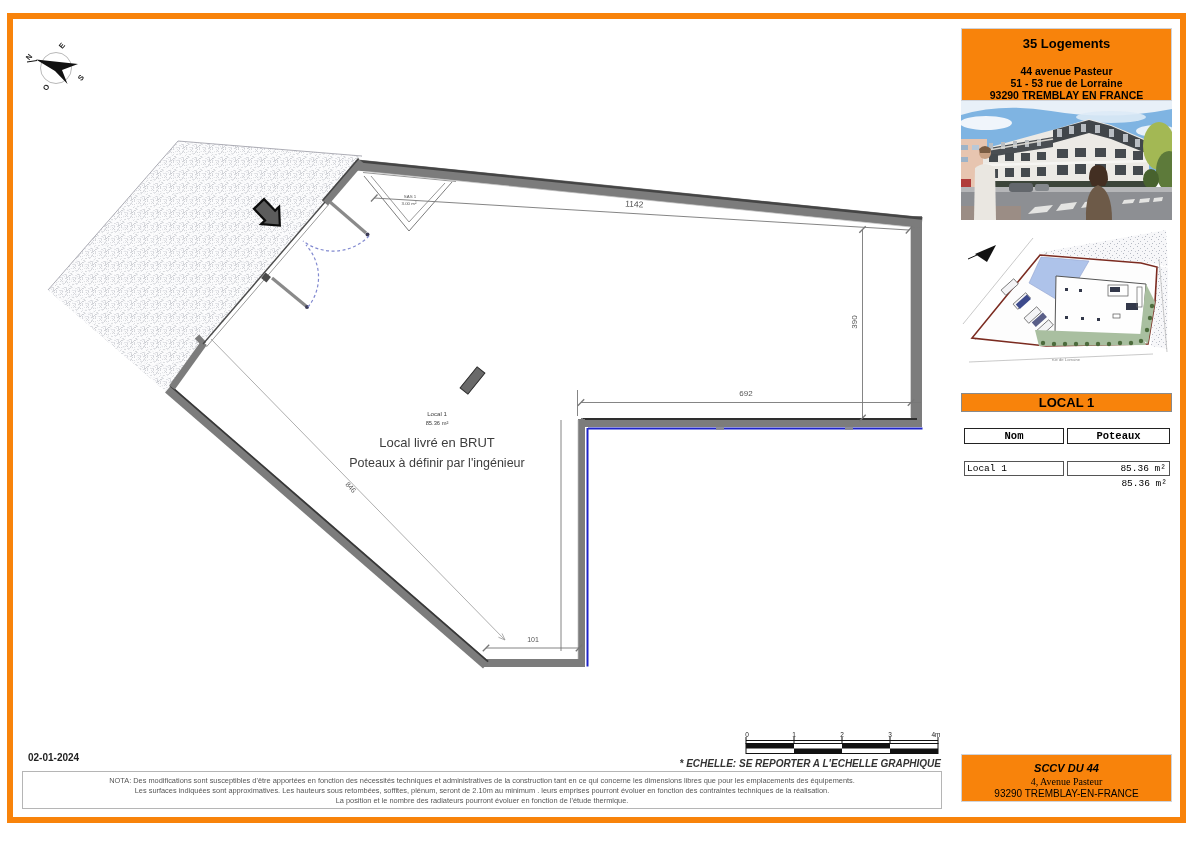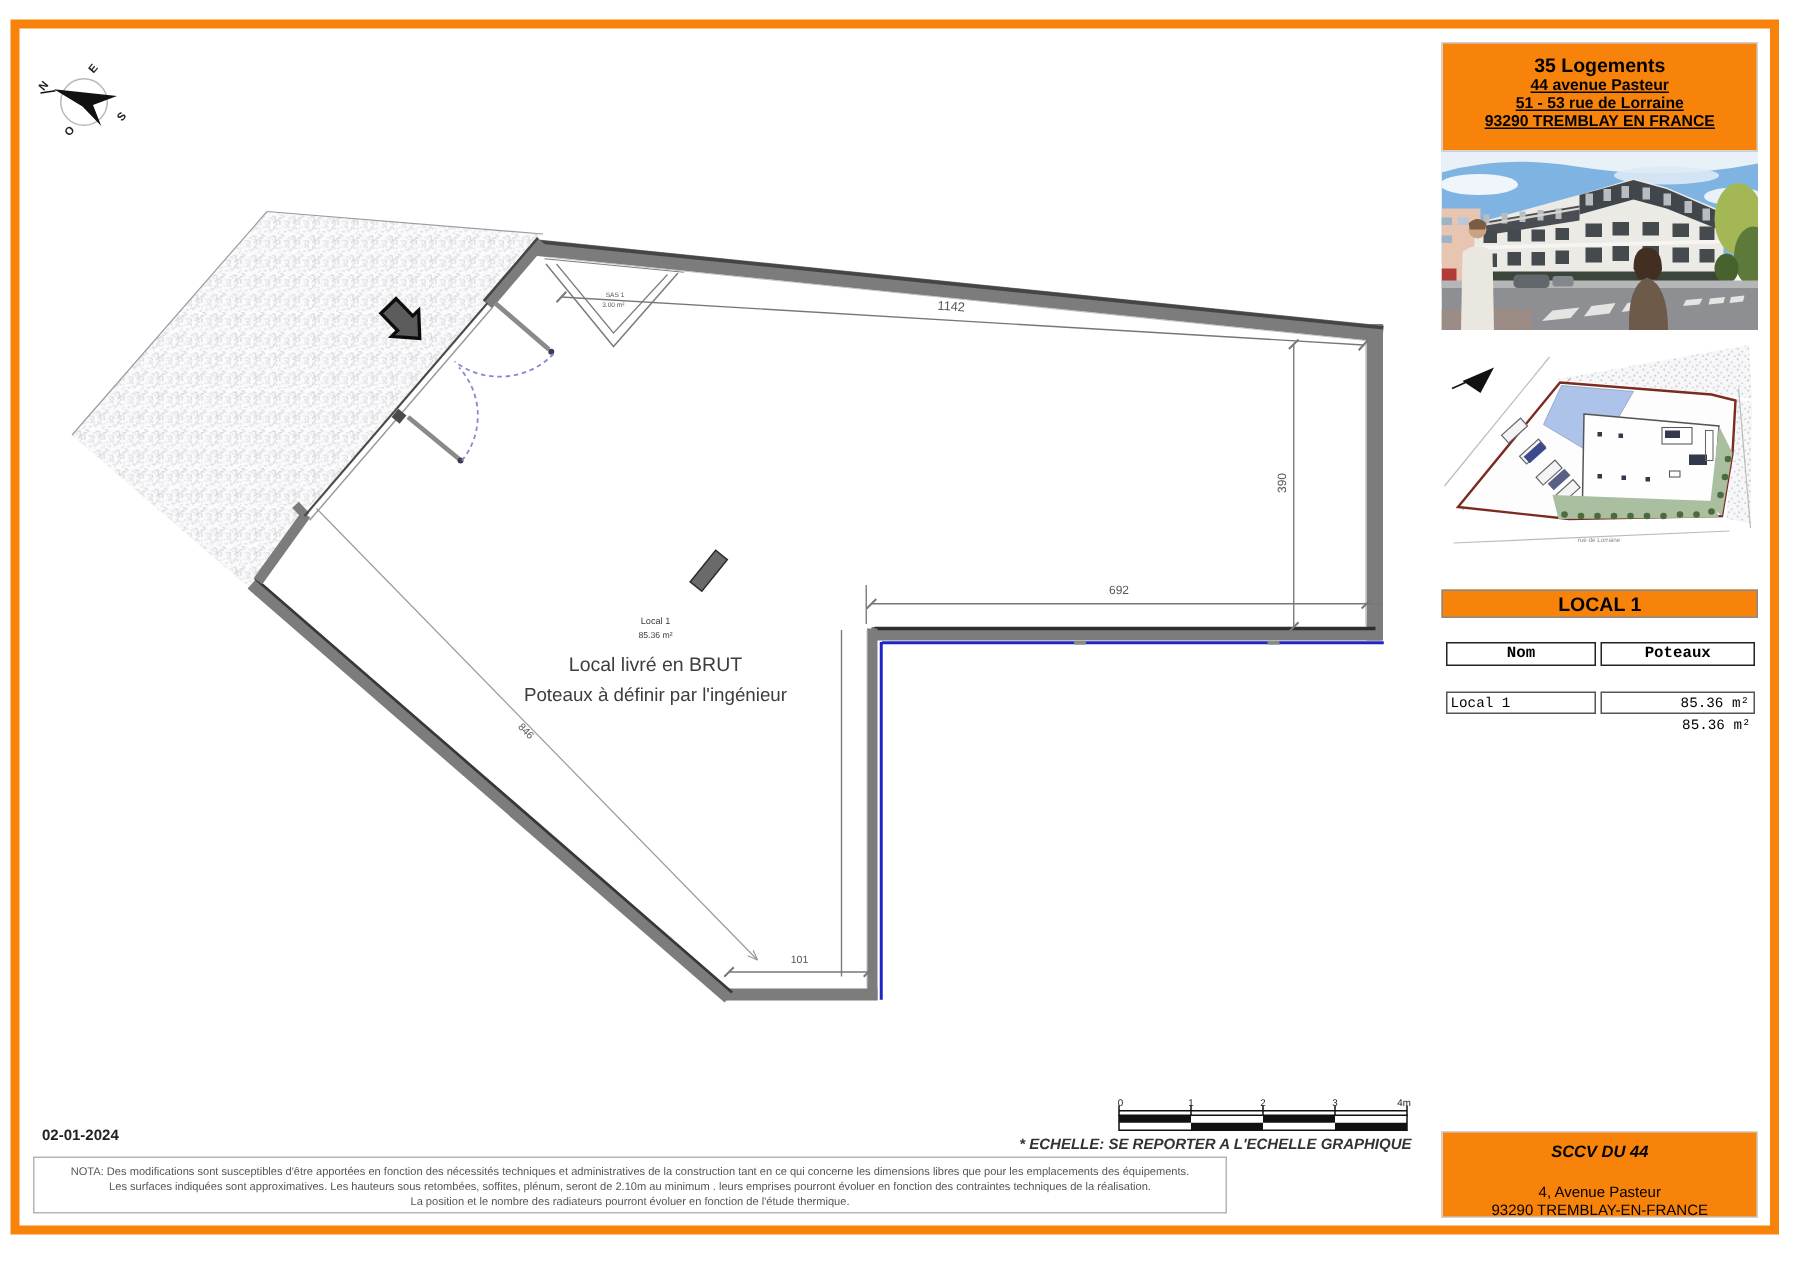--- a/index.html
+++ b/index.html
@@ -329,29 +329,29 @@
     <rect x="794" y="748.5" width="48" height="5" fill="#111"></rect>
     <rect x="842" y="743.5" width="48" height="5" fill="#111"></rect>
     <rect x="890" y="748.5" width="48" height="5" fill="#111"></rect>
   </g>
 </svg>
 
 <div class="abs" style="left:541px;top:758px;width:400px;text-align:right;font-size:10px;font-style:italic;font-weight:bold;color:#333;">* ECHELLE: SE REPORTER A L'ECHELLE GRAPHIQUE</div>
 
 <div class="abs" style="left:28px;top:752px;font-size:10px;font-weight:bold;color:#222;">02-01-2024</div>
 
-<div class="abs" style="left:22px;top:771px;width:796px;height:38px;border:1px solid #b5b5b5;font-size:7.4px;color:#555;text-align:center;line-height:1.32;padding-top:4px;">
+<div class="abs" style="left:22px;top:771px;width:920px;height:38px;border:1px solid #b5b5b5;font-size:7.4px;color:#555;text-align:center;line-height:1.32;padding-top:4px;">
 NOTA: Des modifications sont susceptibles d'être apportées en fonction des nécessités techniques et administratives de la construction tant en ce qui concerne les dimensions libres que pour les emplacements des équipements.<br>
 Les surfaces indiquées sont approximatives. Les hauteurs sous retombées, soffites, plénum, seront de 2.10m au minimum . leurs emprises pourront évoluer en fonction des contraintes techniques de la réalisation.<br>
 La position et le nombre des radiateurs pourront évoluer en fonction de l'étude thermique.
 </div>
 
 <div class="abs" style="left:961px;top:28px;width:211px;height:73px;background:#F8830B;border:1px solid #cfd3da;text-align:center;color:#000;">
   <div style="font-size:13px;font-weight:bold;margin-top:7px;text-align:center;">35 Logements</div>
-  <div style="font-size:10.5px;font-weight:bold;margin-top:0;line-height:1.15;text-decoration:underline;">44 avenue Pasteur<br>51 - 53 rue de Lorraine<br>93290 TREMBLAY EN FRANCE</div>
+  <div style="font-size:10.5px;font-weight:bold;margin-top:14px;line-height:1.15;">44 avenue Pasteur<br>51 - 53 rue de Lorraine<br>93290 TREMBLAY EN FRANCE</div>
 </div>
 
 <svg class="abs" style="left:961px;top:101px;" width="211" height="119" viewBox="0 0 211 119">
 
   <rect x="0" y="0" width="211" height="75" fill="#7fb4e2"></rect>
   <path d="M0,0 L211,0 L211,8 Q150,20 90,10 Q40,2 0,14 Z" fill="#e8f0f8"></path>
   <ellipse cx="25" cy="22" rx="26" ry="7" fill="#f0f5fb"></ellipse>
   <ellipse cx="150" cy="16" rx="35" ry="6" fill="#ddeaf6" opacity="0.9"></ellipse>
   <ellipse cx="195" cy="30" rx="20" ry="6" fill="#e8f1f9"></ellipse>
 
@@ -518,19 +518,19 @@
     <div style="width:100px;height:16px;border:1.4px solid #222;font-size:10.5px;font-weight:bold;text-align:center;line-height:14px;">Nom</div>
     <div style="width:103px;height:16px;border:1.4px solid #222;font-size:10.5px;font-weight:bold;text-align:center;line-height:14px;">Poteaux</div>
   </div>
   <div style="display:flex;gap:3px;margin-top:17px;">
     <div style="width:100px;height:15px;border:1px solid #555;font-size:9.5px;padding-left:2px;line-height:14px;">Local 1</div>
     <div style="width:103px;height:15px;border:1px solid #555;font-size:9.5px;text-align:right;padding-right:3px;line-height:14px;">85.36 m²</div>
   </div>
   <div style="width:206px;font-size:9.5px;text-align:right;padding-right:3px;margin-top:2px;">85.36 m²</div>
 </div>
 
-<div class="abs" style="left:961px;top:754px;width:211px;height:58px;background:#F8830B;border:1px solid #cfd3da;text-align:center;color:#000;">
+<div class="abs" style="left:961px;top:754px;width:211px;height:48px;background:#F8830B;border:1px solid #cfd3da;text-align:center;color:#000;">
   <div style="font-size:11px;font-weight:bold;font-style:italic;margin-top:7px;">SCCV DU 44</div>
-  <div style="font-size:10px;margin-top:16px;">4, Avenue Pasteur</div>
+  <div style="font-size:10px;margin-top:2px;font-family:Liberation Serif, serif;">4, Avenue Pasteur</div>
   <div style="font-size:10px;margin-top:1px;">93290 TREMBLAY-EN-FRANCE</div>
 </div>
 
 </div>
 
 </body></html>

